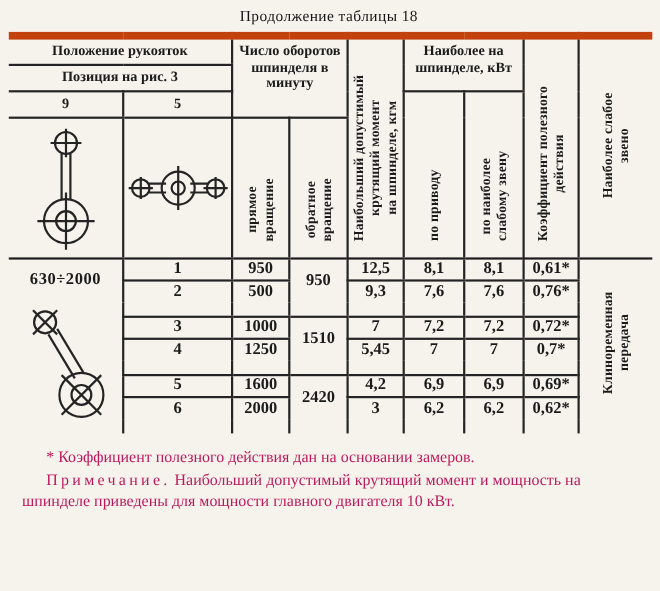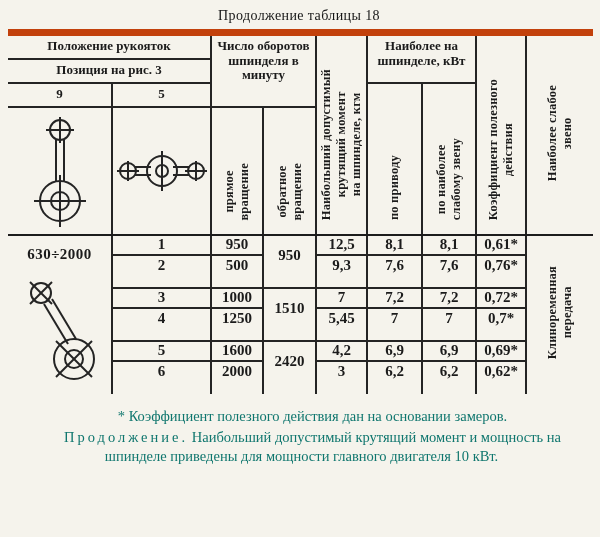--- a/index.html
+++ b/index.html
@@ -28,21 +28,21 @@
   .d   { text-align:center; vertical-align:middle; font-weight:700; font-size:15px; }
   .vcell { text-align:center; vertical-align:bottom; padding-bottom:9px; }
   .vmid  { vertical-align:middle; padding-bottom:0; }
   .vt  { display:inline-block; writing-mode:vertical-rl; transform:rotate(180deg);
          font-weight:700; font-size:12.5px; line-height:1.2; letter-spacing:.2px; }
   .vt div { text-align:center; }
   .rangecell { vertical-align:top; text-align:center; }
   .range { font-weight:700; font-size:15px; padding-top:10px; letter-spacing:.5px; }
   .diagcell { text-align:center; vertical-align:middle; }
   svg { display:block; margin:0 auto; }
-  .footnotes { margin:13px 10px 0 12px; font-size:14.5px; line-height:1.34; color:#0f766e;text-align:center; }
+  .footnotes { margin:13px 10px 0 12px; font-size:14.5px; line-height:1.34; color:#be185d; }
   .footnotes p { text-indent:22px; margin-bottom:2px; }
   .note-label { letter-spacing:3px; }
 </style>
 </head>
 <body>
 
 <div class="page">
 
   <div class="title">Продолжение таблицы 18</div>
 
@@ -242,18 +242,18 @@
           <td class="bl"></td>
           <td class="bl"></td>
           <td class="bl"></td>
     </tr>
   </tbody>
     </table>
 
   <div class="footnotes">
     <p>* Коэффициент полезного действия дан на основании замеров.</p>
     <p>
-      <span class="note-label">Продолжение.</span>
+      <span class="note-label">Примечание.</span>
       <span>Наибольший допустимый крутящий момент и мощность на шпинделе приведены для мощности главного двигателя 10 кВт.</span>
     </p>
   </div>
 
 </div>
 
 </body></html>

